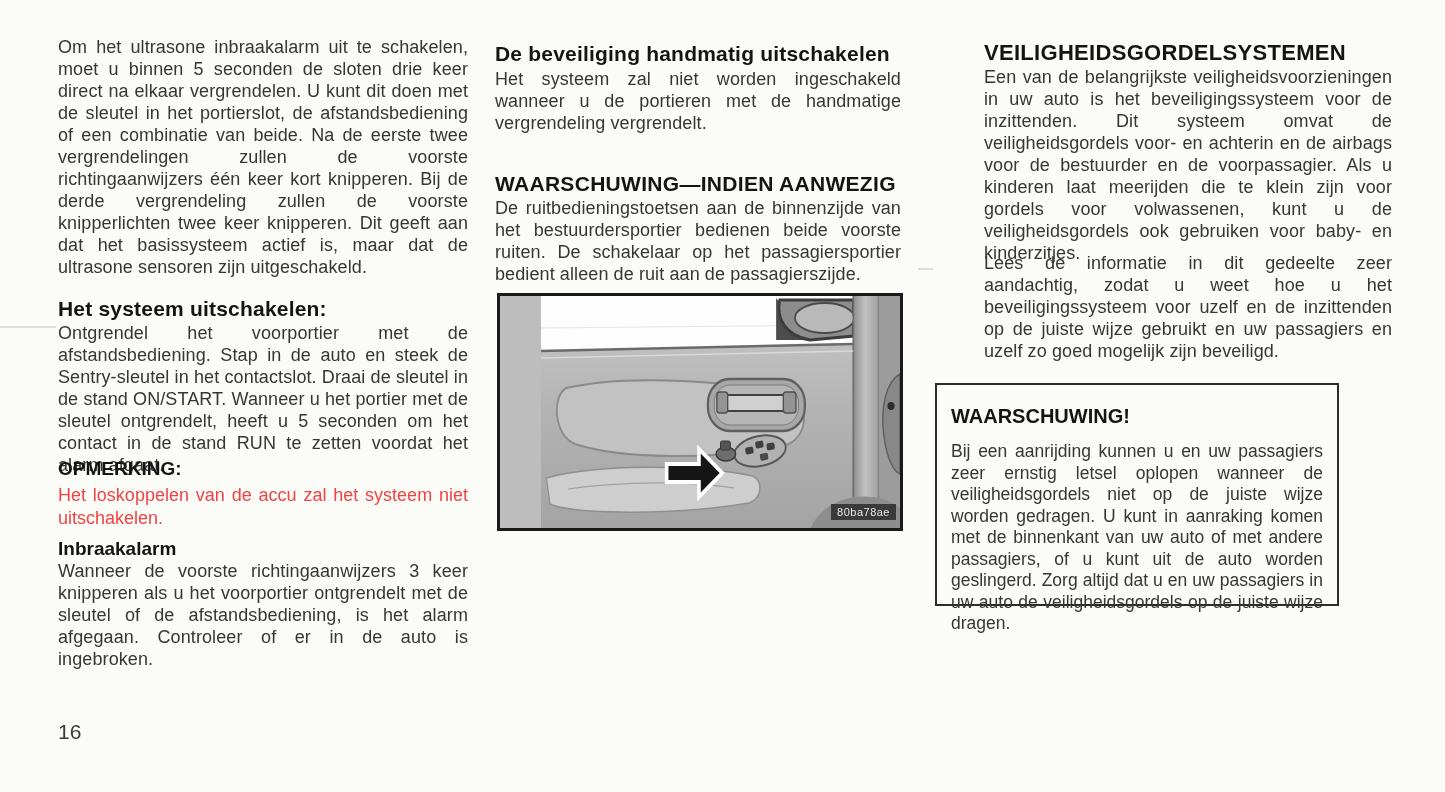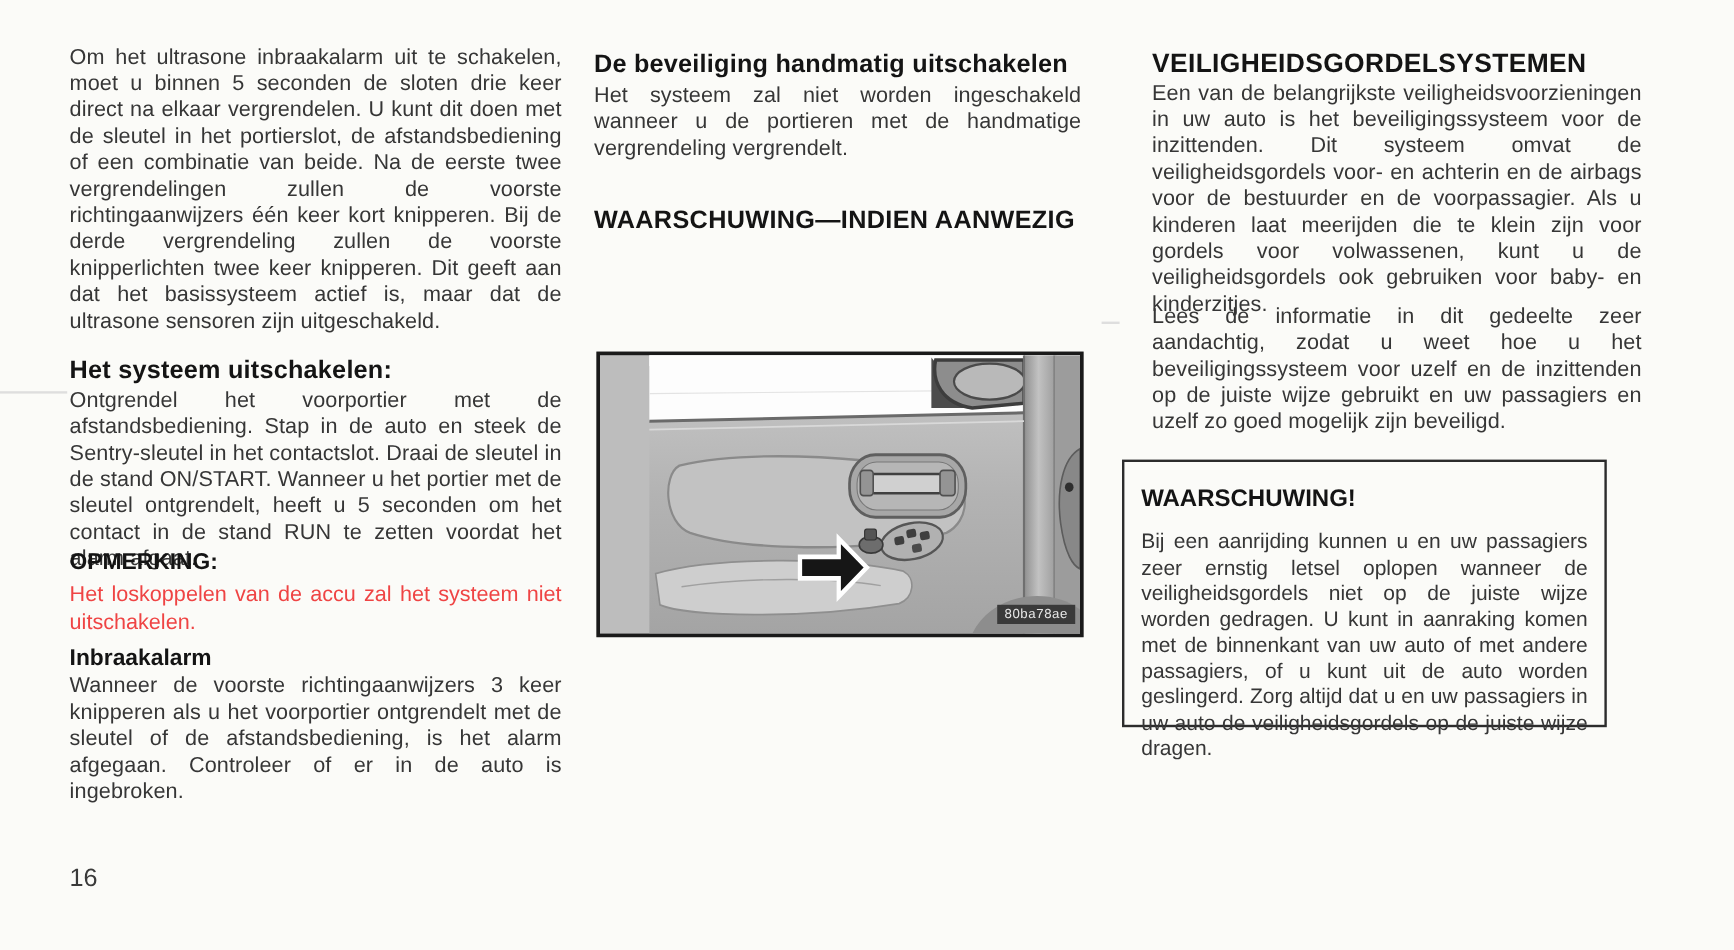--- a/index.html
+++ b/index.html
@@ -39,21 +39,21 @@
   }
   .bold-note {
     font-size: 18px;
     line-height: 23px;
     font-weight: normal;
     text-align: justify;
     color: #ef4444;
   }
   .col1 { left: 58px;  width: 410px; }
   .col2 { left: 495px; width: 406px; }
-  .col3 { left: 960px; width: 408px; }
+  .col3 { left: 984px; width: 408px; }
 
   .figure-frame {
     position: absolute;
     left: 497px; top: 293px;
     width: 406px; height: 238px;
     border: 3px solid #1a1a1a;
     box-sizing: border-box;
     background: #bdbdbd;
     padding-left: 41px;
   }
@@ -108,20 +108,21 @@
 
   <div class="blk col1 h-md" style="top:538px">Inbraakalarm</div>
   <div class="blk col1 body-text" style="top:560px">Wanneer de voorste richtingaanwijzers 3 keer knipperen als u het voorportier ontgrendelt met de sleutel of de afstandsbediening, is het alarm afgegaan. Controleer of er in de auto is ingebroken.</div>
 
   <div class="page-number">16</div>
 
   <div class="blk col2 h-lg" style="top:42px">De beveiliging handmatig uitschakelen</div>
   <div class="blk col2 body-text" style="top:68px">Het systeem zal niet worden ingeschakeld wanneer u de portieren met de handmatige vergrendeling vergrendelt.</div>
 
   <div class="blk col2 h-caps" style="top:172px">WAARSCHUWING—INDIEN AANWEZIG</div>
+  <div class="blk col2 body-text" style="top:197px">De ruitbedieningstoetsen aan de binnenzijde van het bestuurdersportier bedienen beide voorste ruiten. De schakelaar op het passagiersportier bedient alleen de ruit aan de passagierszijde.</div>
 
   <div class="figure-frame">
     <svg viewBox="0 0 400 232" preserveAspectRatio="none">
       <defs>
         <linearGradient id="doorGrad" x1="0" y1="0" x2="0" y2="1">
           <stop offset="0" stop-color="#c9c9c9"></stop>
           <stop offset="0.5" stop-color="#b3b3b3"></stop>
           <stop offset="1" stop-color="#a4a4a4"></stop>
         </linearGradient>
         <linearGradient id="pillarGrad" x1="0" y1="0" x2="1" y2="0">

